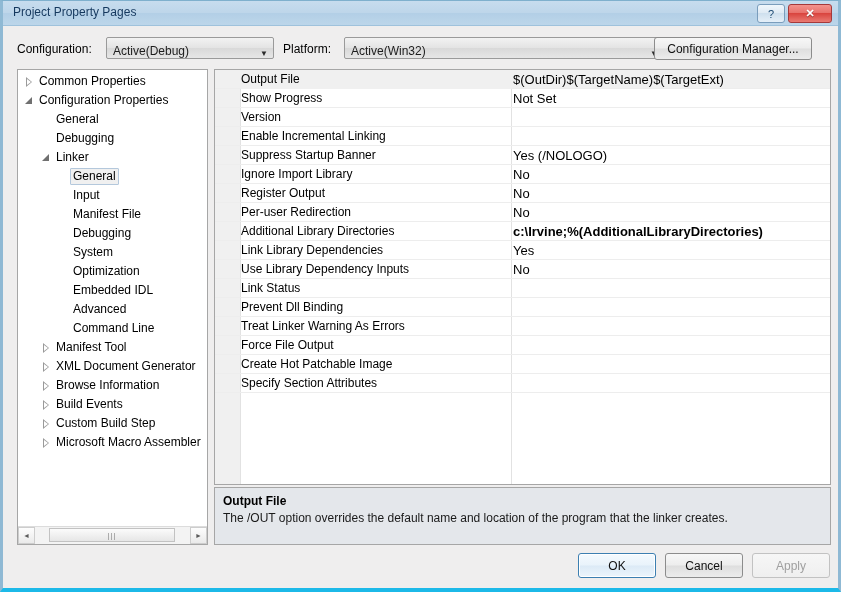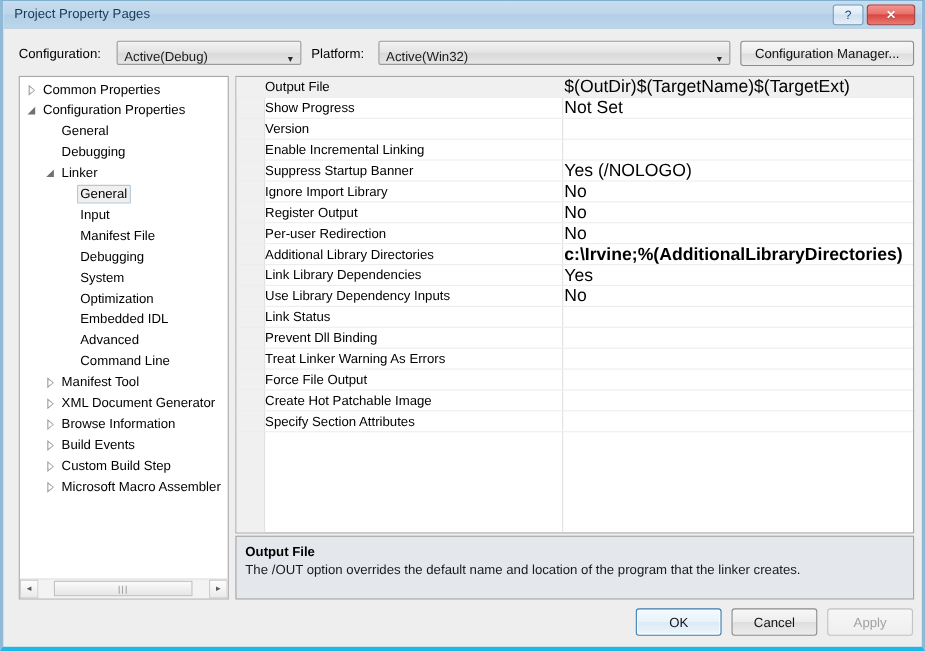--- a/index.html
+++ b/index.html
@@ -285,21 +285,21 @@
     width: 270px;
     font-size: 12px;
     color: #000;
     white-space: nowrap;
     overflow: hidden;
   }
   .pval {
     position: absolute;
     left: 298px;
     right: 4px;
-    font-size: 16px;
+    font-size: 13px;
     color: #000;
     white-space: nowrap;
     overflow: hidden;
   }
   .pval.bold { font-weight: bold; }
   .col-div {
     position: absolute;
     left: 296px; top: 0;
     width: 1px; height: 100%;
     background: #e2e2e2;
@@ -373,21 +373,21 @@
     <div class="lbl" style="left:14px;">Configuration:</div>
     <div class="combo" style="left:103px; width:168px;">
       <span class="combo-text">Active(Debug)</span>
       <span class="arrow">▼</span>
     </div>
     <div class="lbl" style="left:280px;">Platform:</div>
     <div class="combo" style="left:341px; width:320px;">
       <span class="combo-text">Active(Win32)</span>
       <span class="arrow">▼</span>
     </div>
-    <div class="cfgmgr-btn" style="left:670px; width:158px;text-align:right;">Configuration Manager...</div>
+    <div class="cfgmgr-btn" style="left:651px; width:158px;text-align:right;">Configuration Manager...</div>
   </div>
 
   <div class="tree-panel">
     <div class="tree-scroll" id="tree-scroll">
         <div class="tnode"><span class="exp collapsed" style="left: 6px;"></span><span class="tlabel" style="margin-left: 18px;">Common Properties</span></div>
         <div class="tnode"><span class="exp expanded" style="left: 6px;"></span><span class="tlabel" style="margin-left: 18px;">Configuration Properties</span></div>
         <div class="tnode"><span class="tlabel" style="margin-left: 35px;">General</span></div>
         <div class="tnode"><span class="tlabel" style="margin-left: 35px;">Debugging</span></div>
         <div class="tnode"><span class="exp expanded" style="left: 23px;"></span><span class="tlabel" style="margin-left: 35px;">Linker</span></div>
         <div class="tnode selected"><span class="tlabel" style="margin-left: 52px;">General</span></div>

